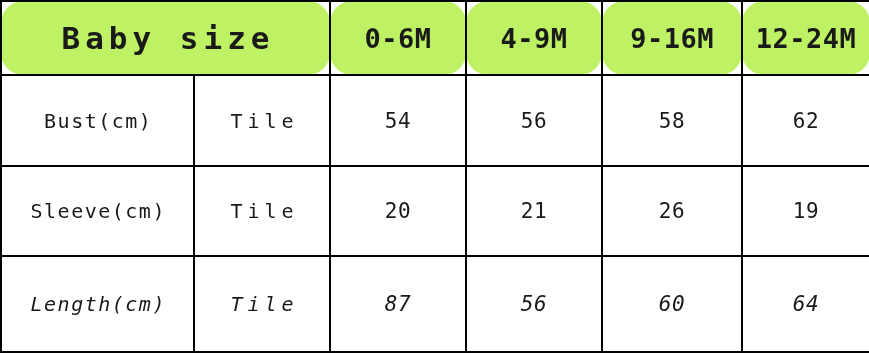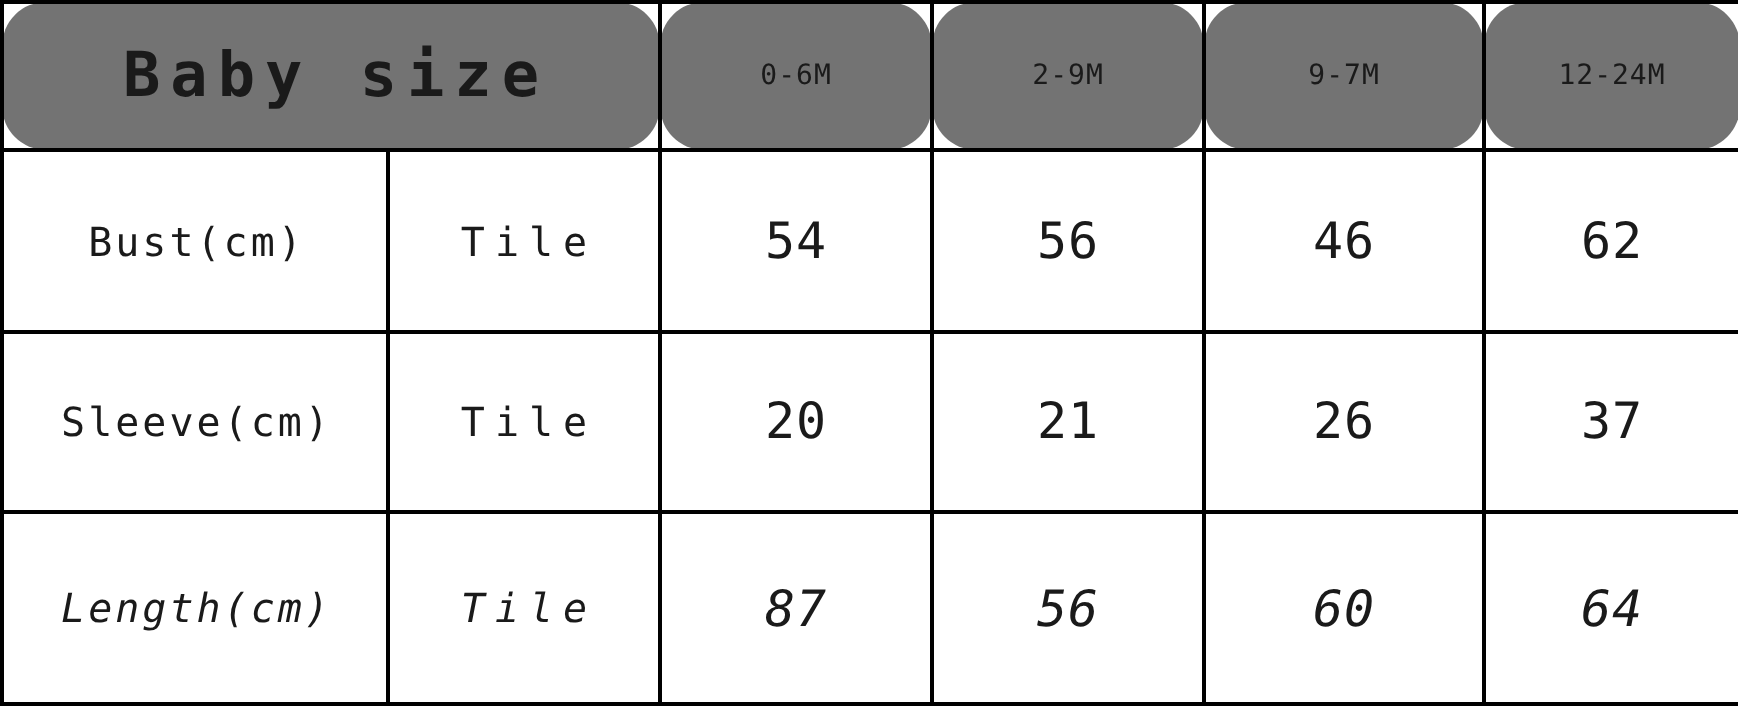--- a/index.html
+++ b/index.html
@@ -36,33 +36,33 @@
   .col-label  { width: 193px; }
   .col-tile   { width: 136px; }
   .col-s1     { width: 136px; }
   .col-s2     { width: 136px; }
   .col-s3     { width: 140px; }
   .col-s4     { width: 128px; }
 
   
   .head-row td {
     height: 69px;
-    background: #737373;
+    background: #bef264;
     border-radius: 22px;
   }
   .head-title {
     font-size: 31px;
     font-weight: bold;
     letter-spacing: 5px;
     text-indent: 5px;
     color: #000000;
   }
   .head-size {
-    font-size: 14px;
-    font-weight: normal;
+    font-size: 27px;
+    font-weight: bold;
     letter-spacing: 0.5px;
     color: #000000;
   }
 
   
   .data-row td {
     height: 84px;
   }
   .data-row:last-child td {
     height: 89px;
@@ -72,62 +72,62 @@
     font-size: 20px;
     letter-spacing: 1.5px;
     text-indent: 1.5px;
   }
   .cell-tile {
     font-size: 20px;
     letter-spacing: 5px;
     text-indent: 5px;
   }
   .cell-value {
-    font-size: 25px;
+    font-size: 21px;
     letter-spacing: 0.5px;
   }
 </style>
 </head>
 <body>
 
 <table class="size-chart">
   <colgroup>
     <col class="col-label">
     <col class="col-tile">
     <col class="col-s1">
     <col class="col-s2">
     <col class="col-s3">
     <col class="col-s4">
   </colgroup>
 
   <tbody>
     <tr class="head-row">
       <td class="head-title" colspan="2">Baby size</td>
       <td class="head-size">0-6M</td>
-      <td class="head-size">2-9M</td>
-      <td class="head-size">9-7M</td>
+      <td class="head-size">4-9M</td>
+      <td class="head-size">9-16M</td>
       <td class="head-size">12-24M</td>
     </tr>
 
     <tr class="data-row">
       <td class="cell-label">Bust(cm)</td>
       <td class="cell-tile">Tile</td>
       <td class="cell-value">54</td>
       <td class="cell-value">56</td>
-      <td class="cell-value">46</td>
+      <td class="cell-value">58</td>
       <td class="cell-value">62</td>
     </tr>
 
     <tr class="data-row">
       <td class="cell-label">Sleeve(cm)</td>
       <td class="cell-tile">Tile</td>
       <td class="cell-value">20</td>
       <td class="cell-value">21</td>
       <td class="cell-value">26</td>
-      <td class="cell-value">37</td>
+      <td class="cell-value">19</td>
     </tr>
 
     <tr class="data-row">
       <td class="cell-label">Length(cm)</td>
       <td class="cell-tile">Tile</td>
       <td class="cell-value">87</td>
       <td class="cell-value">56</td>
       <td class="cell-value">60</td>
       <td class="cell-value">64</td>
     </tr>

